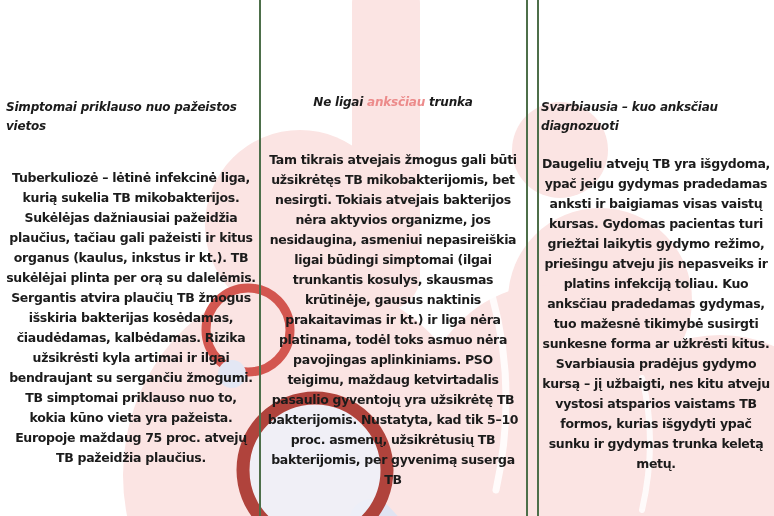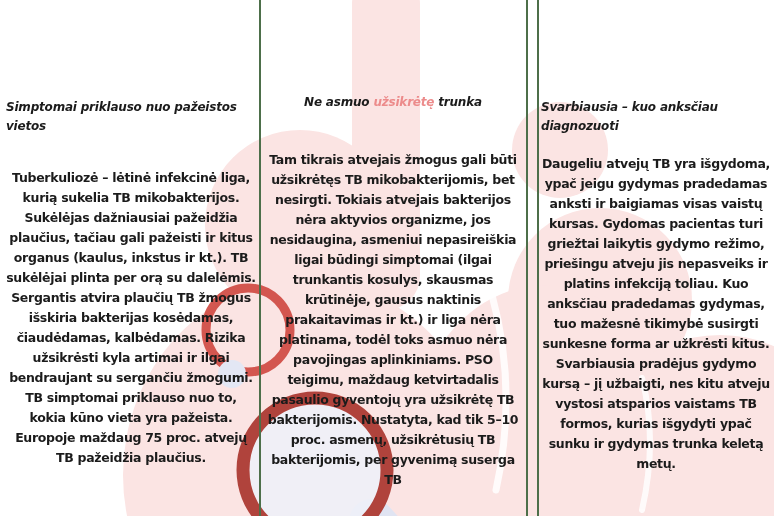--- a/index.html
+++ b/index.html
@@ -55,20 +55,20 @@
 <div class="divider d2"></div>
 <div class="divider d3"></div>
 
 <section class="panel p1">
   <h2 class="heading">Simptomai priklauso nuo pažeistos vietos</h2>
   <p class="bodytext">Tuberkuliozė – lėtinė infekcinė liga, kurią sukelia TB mikobakterijos. Sukėlėjas dažniausiai pažeidžia plaučius, tačiau gali pažeisti ir kitus organus (kaulus, inkstus ir kt.). TB sukėlėjai plinta per orą su dalelėmis. Sergantis atvira plaučių TB žmogus išskiria bakterijas kosėdamas, čiaudėdamas, kalbėdamas. Rizika užsikrėsti kyla artimai ir ilgai bendraujant su sergančiu žmogumi.
 TB simptomai priklauso nuo to, kokia kūno vieta yra pažeista. Europoje maždaug 75 proc. atvejų TB pažeidžia plaučius.</p>
 </section>
 
 <section class="panel p2">
-  <h2 class="heading"><span>Ne asmuo </span><span class="hl" style="color: rgb(236, 139, 139);">užsikrėtę</span><span> trunka</span></h2>
+  <h2 class="heading"><span>Ne ligai </span><span class="hl" style="color: rgb(236, 139, 139);">anksčiau</span><span> trunka</span></h2>
   <p class="bodytext">Tam tikrais atvejais žmogus gali būti užsikrėtęs TB mikobakterijomis, bet nesirgti. Tokiais atvejais bakterijos nėra aktyvios organizme, jos nesidaugina, asmeniui nepasireiškia ligai būdingi simptomai (ilgai trunkantis kosulys, skausmas krūtinėje, gausus naktinis prakaitavimas ir kt.) ir liga nėra platinama, todėl toks asmuo nėra pavojingas aplinkiniams. PSO teigimu, maždaug ketvirtadalis pasaulio gyventojų yra užsikrėtę TB bakterijomis. Nustatyta, kad tik 5–10 proc. asmenų, užsikrėtusių TB bakterijomis, per gyvenimą suserga TB</p>
 </section>
 
 <section class="panel p3">
   <h2 class="heading">Svarbiausia – kuo anksčiau diagnozuoti</h2>
   <p class="bodytext">Daugeliu atvejų TB yra išgydoma, ypač jeigu gydymas pradedamas anksti ir baigiamas visas vaistų kursas. Gydomas pacientas turi griežtai laikytis gydymo režimo, priešingu atveju jis nepasveiks ir platins infekciją toliau. Kuo anksčiau pradedamas gydymas, tuo mažesnė tikimybė susirgti sunkesne forma ar užkrėsti kitus. Svarbiausia pradėjus gydymo kursą – jį užbaigti, nes kitu atveju vystosi atsparios vaistams TB formos, kurias išgydyti ypač sunku ir gydymas trunka keletą metų.</p>
 </section>
 
 </body></html>

